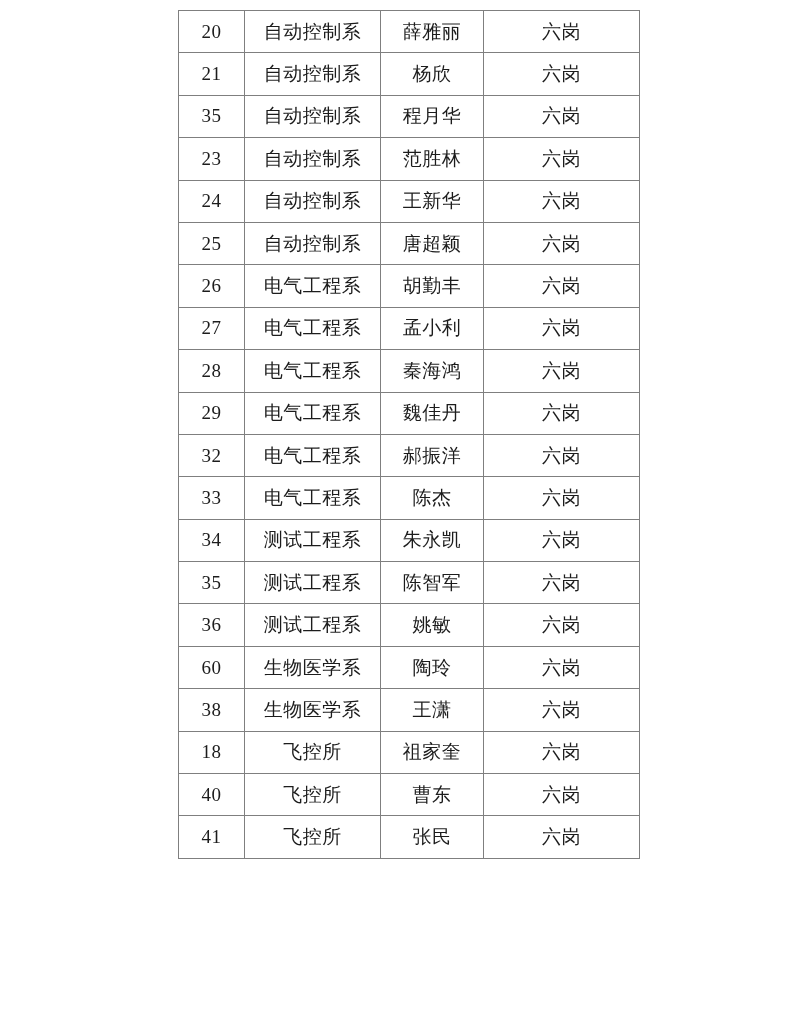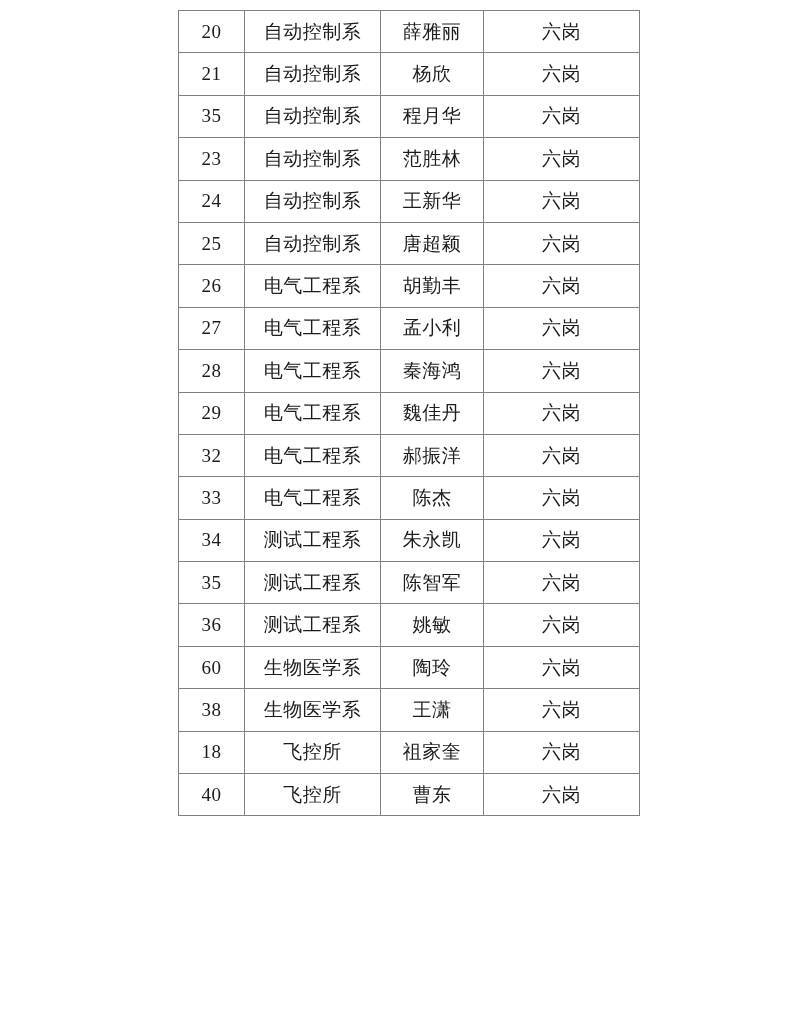--- a/index.html
+++ b/index.html
@@ -159,15 +159,21 @@
           <td>飞控所</td>
           <td>祖家奎</td>
           <td>六岗</td>
         </tr>
         <tr>
           <td>40</td>
           <td>飞控所</td>
           <td>曹东</td>
           <td>六岗</td>
         </tr>
+        <tr>
+          <td>41</td>
+          <td>飞控所</td>
+          <td>张民</td>
+          <td>六岗</td>
+        </tr>
       </tbody>
   </table>
 </div>
 
 </body></html>

